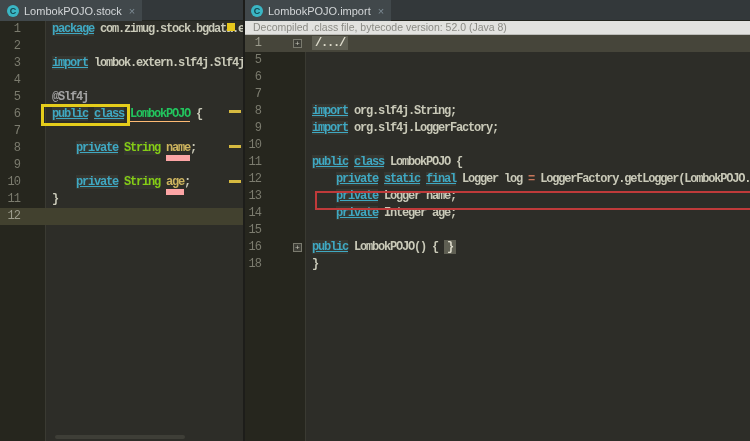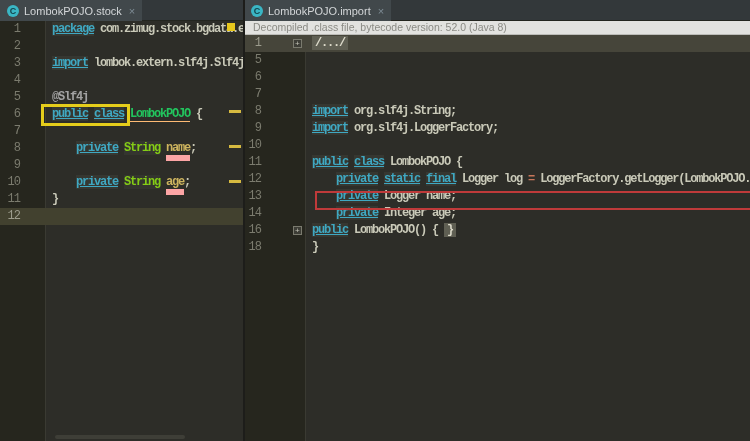--- a/index.html
+++ b/index.html
@@ -134,19 +134,20 @@
         <div class="row"><span class="lnum">5</span><span class="gutterspace"></span><span class="code"></span></div>
         <div class="row"><span class="lnum">6</span><span class="gutterspace"></span></div>
         <div class="row"><span class="lnum">7</span><span class="gutterspace"></span><span class="code"></span></div>
         <div class="row"><span class="lnum">8</span><span class="gutterspace"></span><span class="code"><span class="tok-kw">import</span><span class="tok-pl"> org.slf4j.String;</span></span></div>
         <div class="row"><span class="lnum">9</span><span class="gutterspace"></span><span class="code"><span class="tok-kw">import</span><span class="tok-pl"> org.slf4j.LoggerFactory;</span></span></div>
         <div class="row"><span class="lnum">10</span><span class="gutterspace"></span><span class="code"></span></div>
         <div class="row"><span class="lnum">11</span><span class="gutterspace"></span><span class="code"><span class="tok-kw">public</span><span class="tok-pl"> </span><span class="tok-kw">class</span><span class="tok-pl"> LombokPOJO {</span></span></div>
         <div class="row"><span class="lnum">12</span><span class="gutterspace"></span><span class="code"><span class="tok-pl">    </span><span class="tok-kw">private</span><span class="tok-pl"> </span><span class="tok-kw">static</span><span class="tok-pl"> </span><span class="tok-kw">final</span><span class="tok-pl"> Logger log </span><span class="tok-op">=</span><span class="tok-pl"> LoggerFactory.getLogger(LombokPOJO.</span></span></div>
         <div class="row"><span class="lnum">13</span><span class="gutterspace"></span><span class="code"><span class="tok-pl">    </span><span class="tok-kw">private</span><span class="tok-pl"> Logger name;</span></span></div>
         <div class="row"><span class="lnum">14</span><span class="gutterspace"></span><span class="code"><span class="tok-pl">    </span><span class="tok-kw">private</span><span class="tok-pl"> Integer age;</span></span></div>
+        <div class="row"><span class="lnum">15</span><span class="gutterspace"></span><span class="code"></span></div>
         <div class="row"><span class="lnum">16</span><span class="gutterspace"><span class="fold-box">+</span></span><span class="code"><span class="tok-kw">public</span><span class="tok-pl"> LombokPOJO() { </span><span class="tok-fold">}</span></span></div>
         <div class="row"><span class="lnum">18</span><span class="gutterspace"></span><span class="code"><span class="tok-pl">}</span></span></div>
       </div>
     <div id="logger-box"></div>
   </div>
 
 </div>
 
 </body></html>

